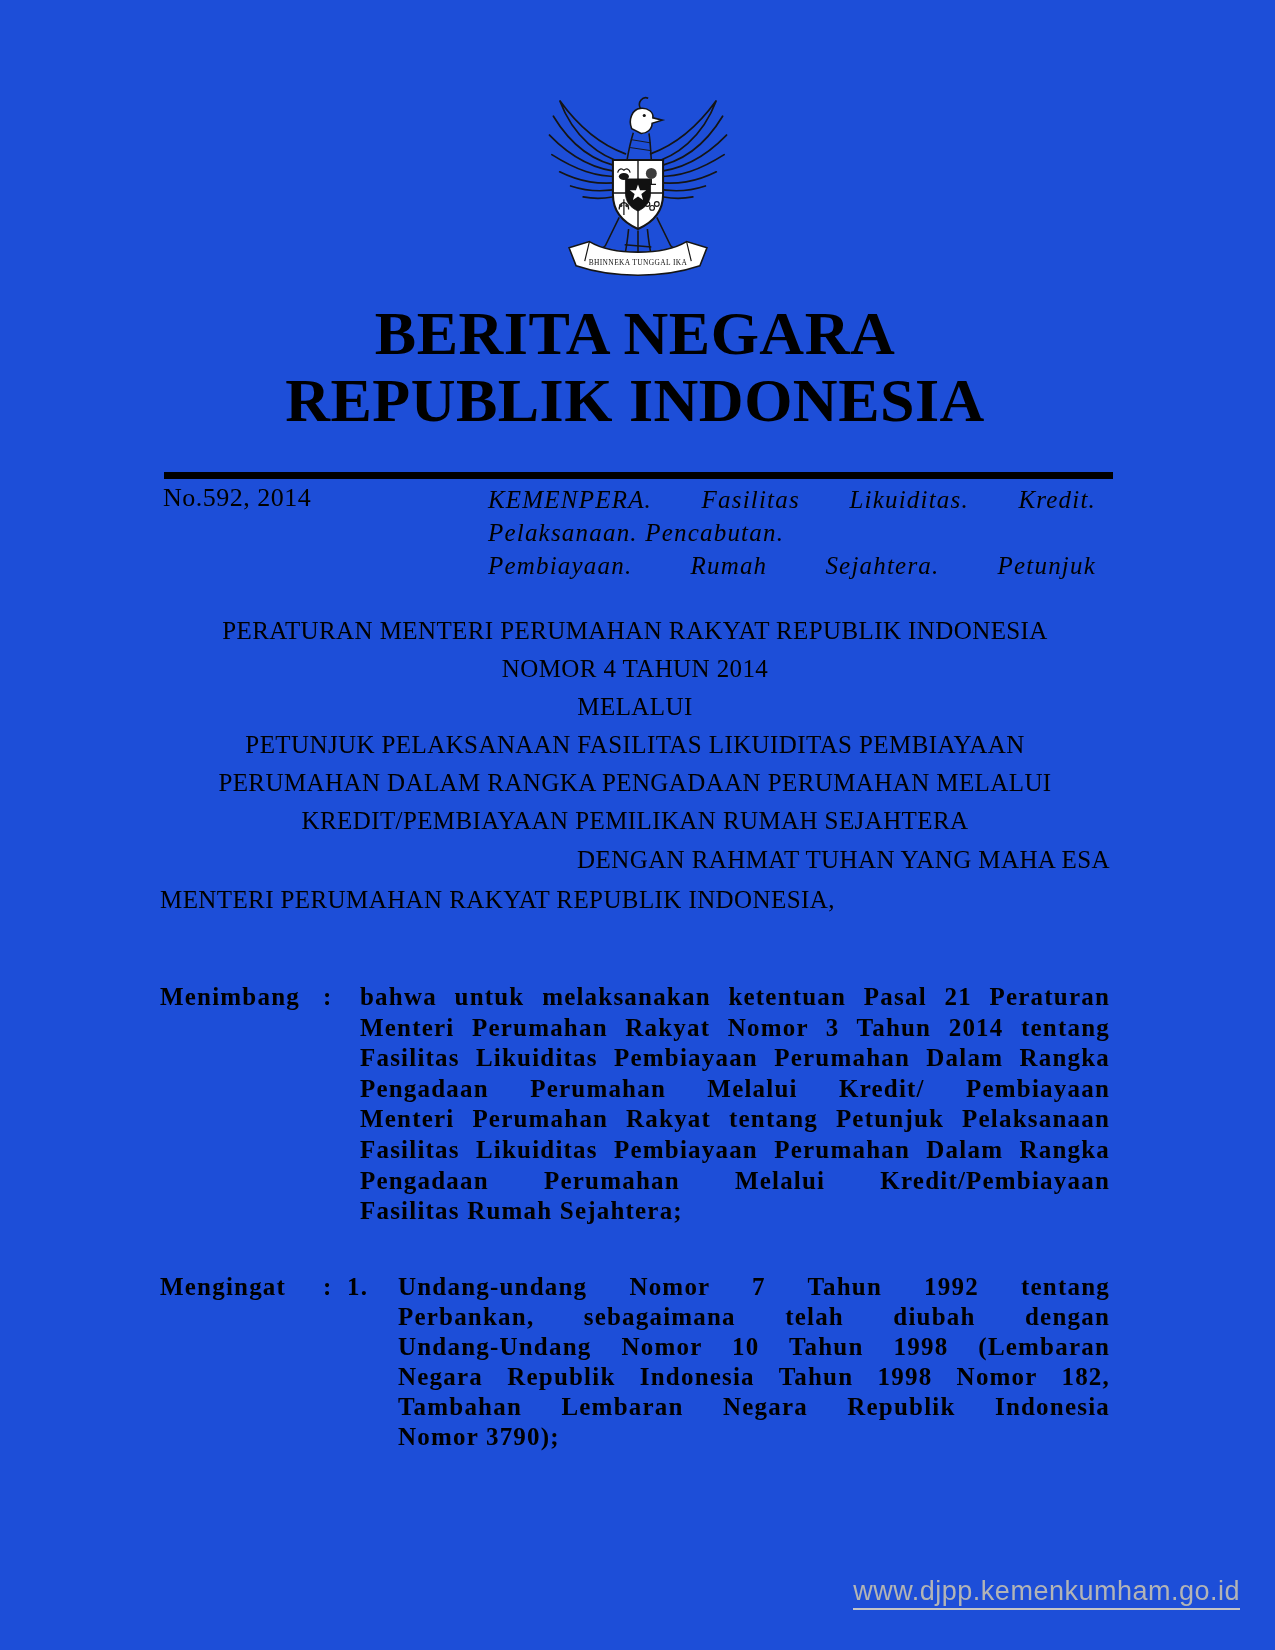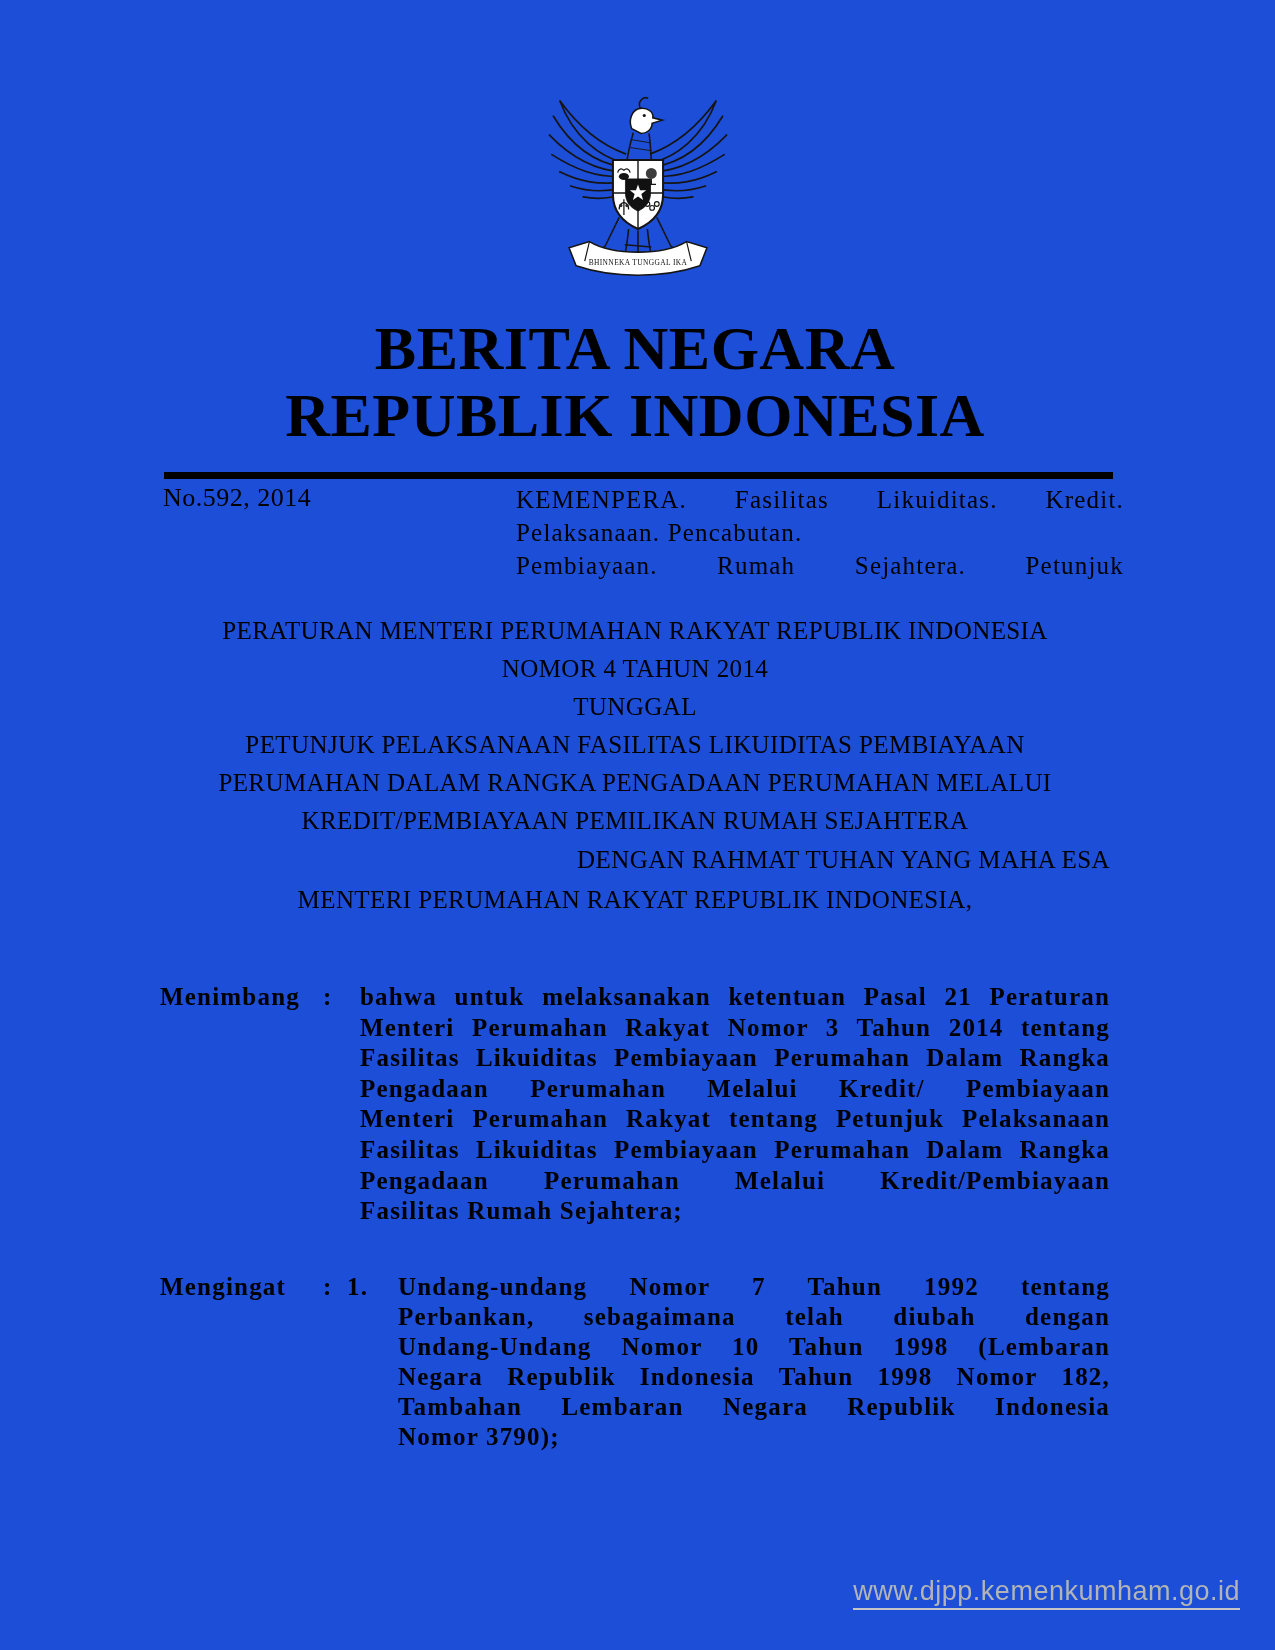--- a/index.html
+++ b/index.html
@@ -6,41 +6,41 @@
   .page{
     position:relative;width:1275px;height:1650px;background:#1d4ed8;
     font-family:"Liberation Serif", serif;color:#000;overflow:hidden;
     margin:0 auto;
   }
   
   .emblem{position:absolute;top:88px;left:544px;width:188px;height:210px;}
   .emblem svg{width:100%;height:100%;}
   
   .gz-title{
-    position:absolute;top:315px;left:160px;width:950px;text-align:center;
+    position:absolute;top:300px;left:160px;width:950px;text-align:center;
     font-weight:bold;font-size:62px;line-height:67px;letter-spacing:.5px;
   }
   .masthead-rule{position:absolute;top:472px;left:164px;width:949px;height:7px;background:#000;}
   .issue-number{position:absolute;top:483px;left:163px;font-size:26px;letter-spacing:.5px;}
   .subject{
-    position:absolute;top:483px;left:516px;width:608px;
-    font-size:25px;line-height:33px;letter-spacing:1.2px;
+    position:absolute;top:483px;left:488px;width:608px;
+    font-size:25px;line-height:33px;letter-spacing:1.2px;font-style:italic;
   }
   
   .justified .tline{text-align:justify;text-align-last:justify;}
   .justified .tline-last{text-align-last:left;}
   .centered  .tline{text-align:center;white-space:nowrap;}
   
   .headings{
     position:absolute;top:612px;left:160px;width:950px;text-align:center;
     font-size:25px;line-height:38px;letter-spacing:.4px;
   }
   .headings .hline{white-space:nowrap;}
   .invocation{position:absolute;top:846px;left:160px;width:950px;text-align:right;font-size:25px;letter-spacing:.4px;}
-  .authority{position:absolute;top:886px;left:160px;width:950px;text-align:center;font-size:25px;letter-spacing:.4px;}
+  .authority{position:absolute;top:886px;left:160px;width:950px;font-size:25px;letter-spacing:.4px;}
   
   .clause{
     position:absolute;left:160px;width:950px;display:flex;
     font-size:25px;line-height:30.6px;letter-spacing:1.2px;font-weight:bold;
   }
   .clause-considering{top:982px;}
   .clause-citing{top:1272px;line-height:30px;}
   .clause-label{flex:0 0 163px;}
   .clause-colon{flex:0 0 37px;}
   .clause-citing .clause-colon{flex:0 0 24px;}
@@ -131,21 +131,21 @@
 
   <div class="subject justified">
       <div class="tline">KEMENPERA. Fasilitas Likuiditas. Kredit.</div>
       <div class="tline tline-last">Pelaksanaan. Pencabutan.</div>
       <div class="tline">Pembiayaan. Rumah Sejahtera. Petunjuk</div>
     </div>
 
   <div class="headings">
     <div class="hline">PERATURAN MENTERI PERUMAHAN RAKYAT REPUBLIK INDONESIA</div>
     <div class="hline">NOMOR 4 TAHUN 2014</div>
-    <div class="hline">TUNGGAL</div>
+    <div class="hline">MELALUI</div>
     <div class="centered">
         <div class="tline">PETUNJUK PELAKSANAAN FASILITAS LIKUIDITAS PEMBIAYAAN</div>
         <div class="tline">PERUMAHAN DALAM RANGKA PENGADAAN PERUMAHAN MELALUI</div>
         <div class="tline tline-last">KREDIT/PEMBIAYAAN PEMILIKAN RUMAH SEJAHTERA</div>
       </div>
   </div>
 
   <div class="invocation">DENGAN RAHMAT TUHAN YANG MAHA ESA</div>
   <div class="authority">MENTERI PERUMAHAN RAKYAT REPUBLIK INDONESIA,</div>
 

